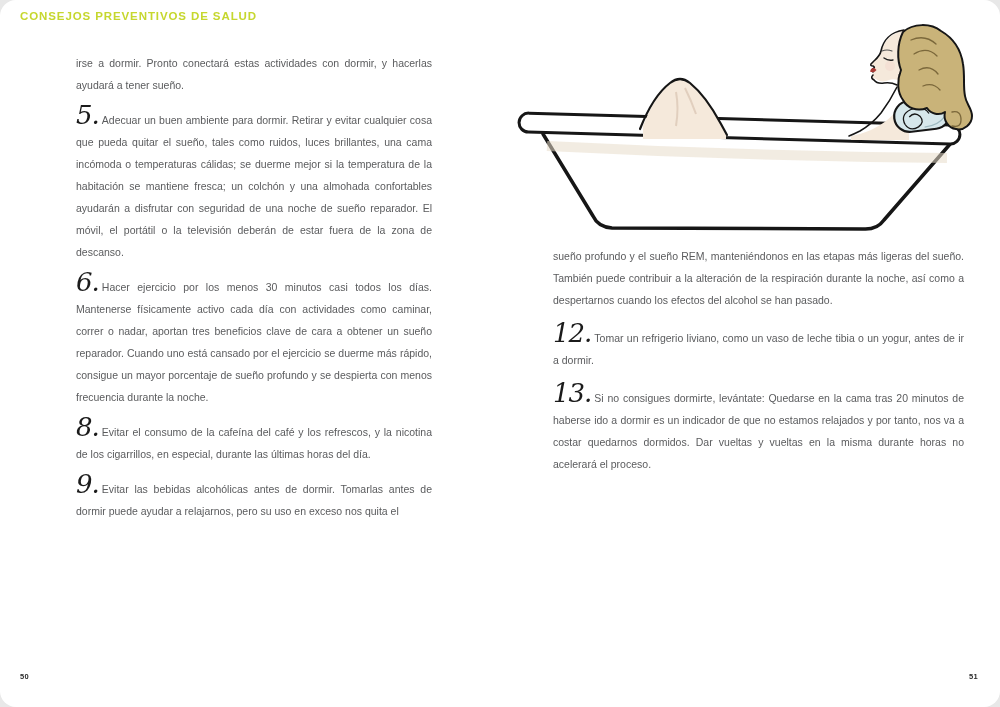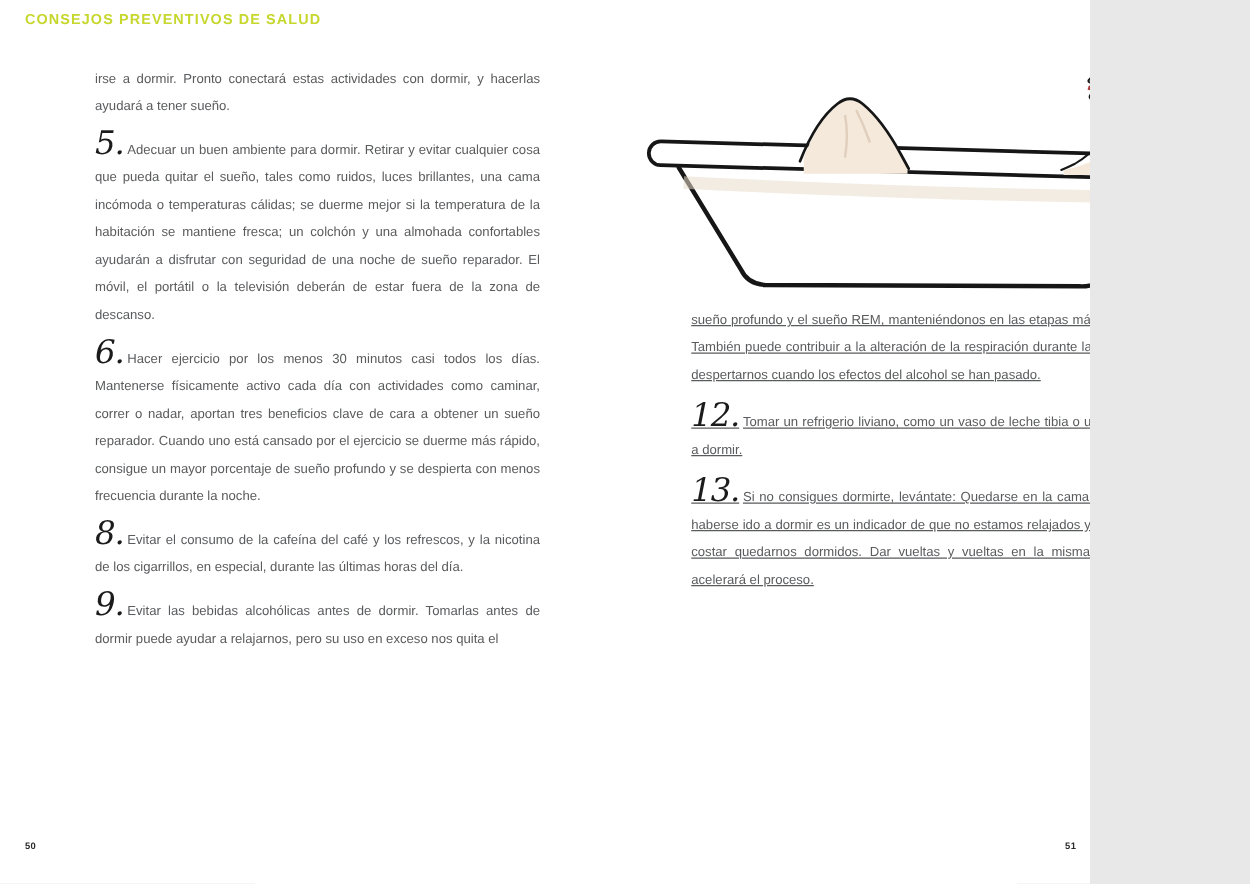--- a/index.html
+++ b/index.html
@@ -1,56 +1,57 @@
 <!DOCTYPE html>
 <html><head>
 <meta charset="utf-8">
 <style>
   html,body{margin:0;padding:0;background:#e8e8e8;}
   .page{
     position:relative;
-    width:872px;height:707px;
+    width:1000px;height:707px;
     background:#ffffff;
     overflow:hidden;
     font-family:"Liberation Sans", sans-serif;
+    border-radius:16px;
   }
   .title{
     position:absolute;left:20px;top:10px;
     font-size:11.5px;font-weight:bold;letter-spacing:0.9px;
     color:#c6d72e;
   }
   .col{
     position:absolute;
     color:#5a5b5d;
     font-size:10.5px;
     line-height:22px;
     text-align:justify;
   }
   .col-left{left:60px;top:52px;width:372px;}
-  .col-right{left:537px;top:245px;width:427px;text-decoration:underline;}
+  .col-right{left:537px;top:245px;width:427px;}
   .body{margin:0 0 13px 16px;}
   .col-right .body{margin-bottom:16px;}
   .tip-num{
     font-family:"DejaVu Serif", serif;
     font-style:italic;
     font-size:26px;
     line-height:0;
     color:#1b1b1b;
     margin-right:3px;
     letter-spacing:-1px;
   }
   .illus{
     position:absolute;left:513px;top:20px;width:472px;height:222px;
   }
   .pagenum{
     position:absolute;bottom:26px;
     font-size:7.5px;font-weight:bold;color:#2b2b2b;letter-spacing:0.3px;
   }
   .pagenum-left{left:20px;}
-  .pagenum-right{right:11px;}
+  .pagenum-right{right:22px;}
 </style>
 </head>
 <body>
 
 <div class="page">
 
   <div class="title">CONSEJOS PREVENTIVOS DE SALUD</div>
 
   <div class="col col-left">
     <p class="body">irse a dormir.  Pronto conectará estas actividades con dormir, y hacerlas ayudará a tener sueño.</p>

